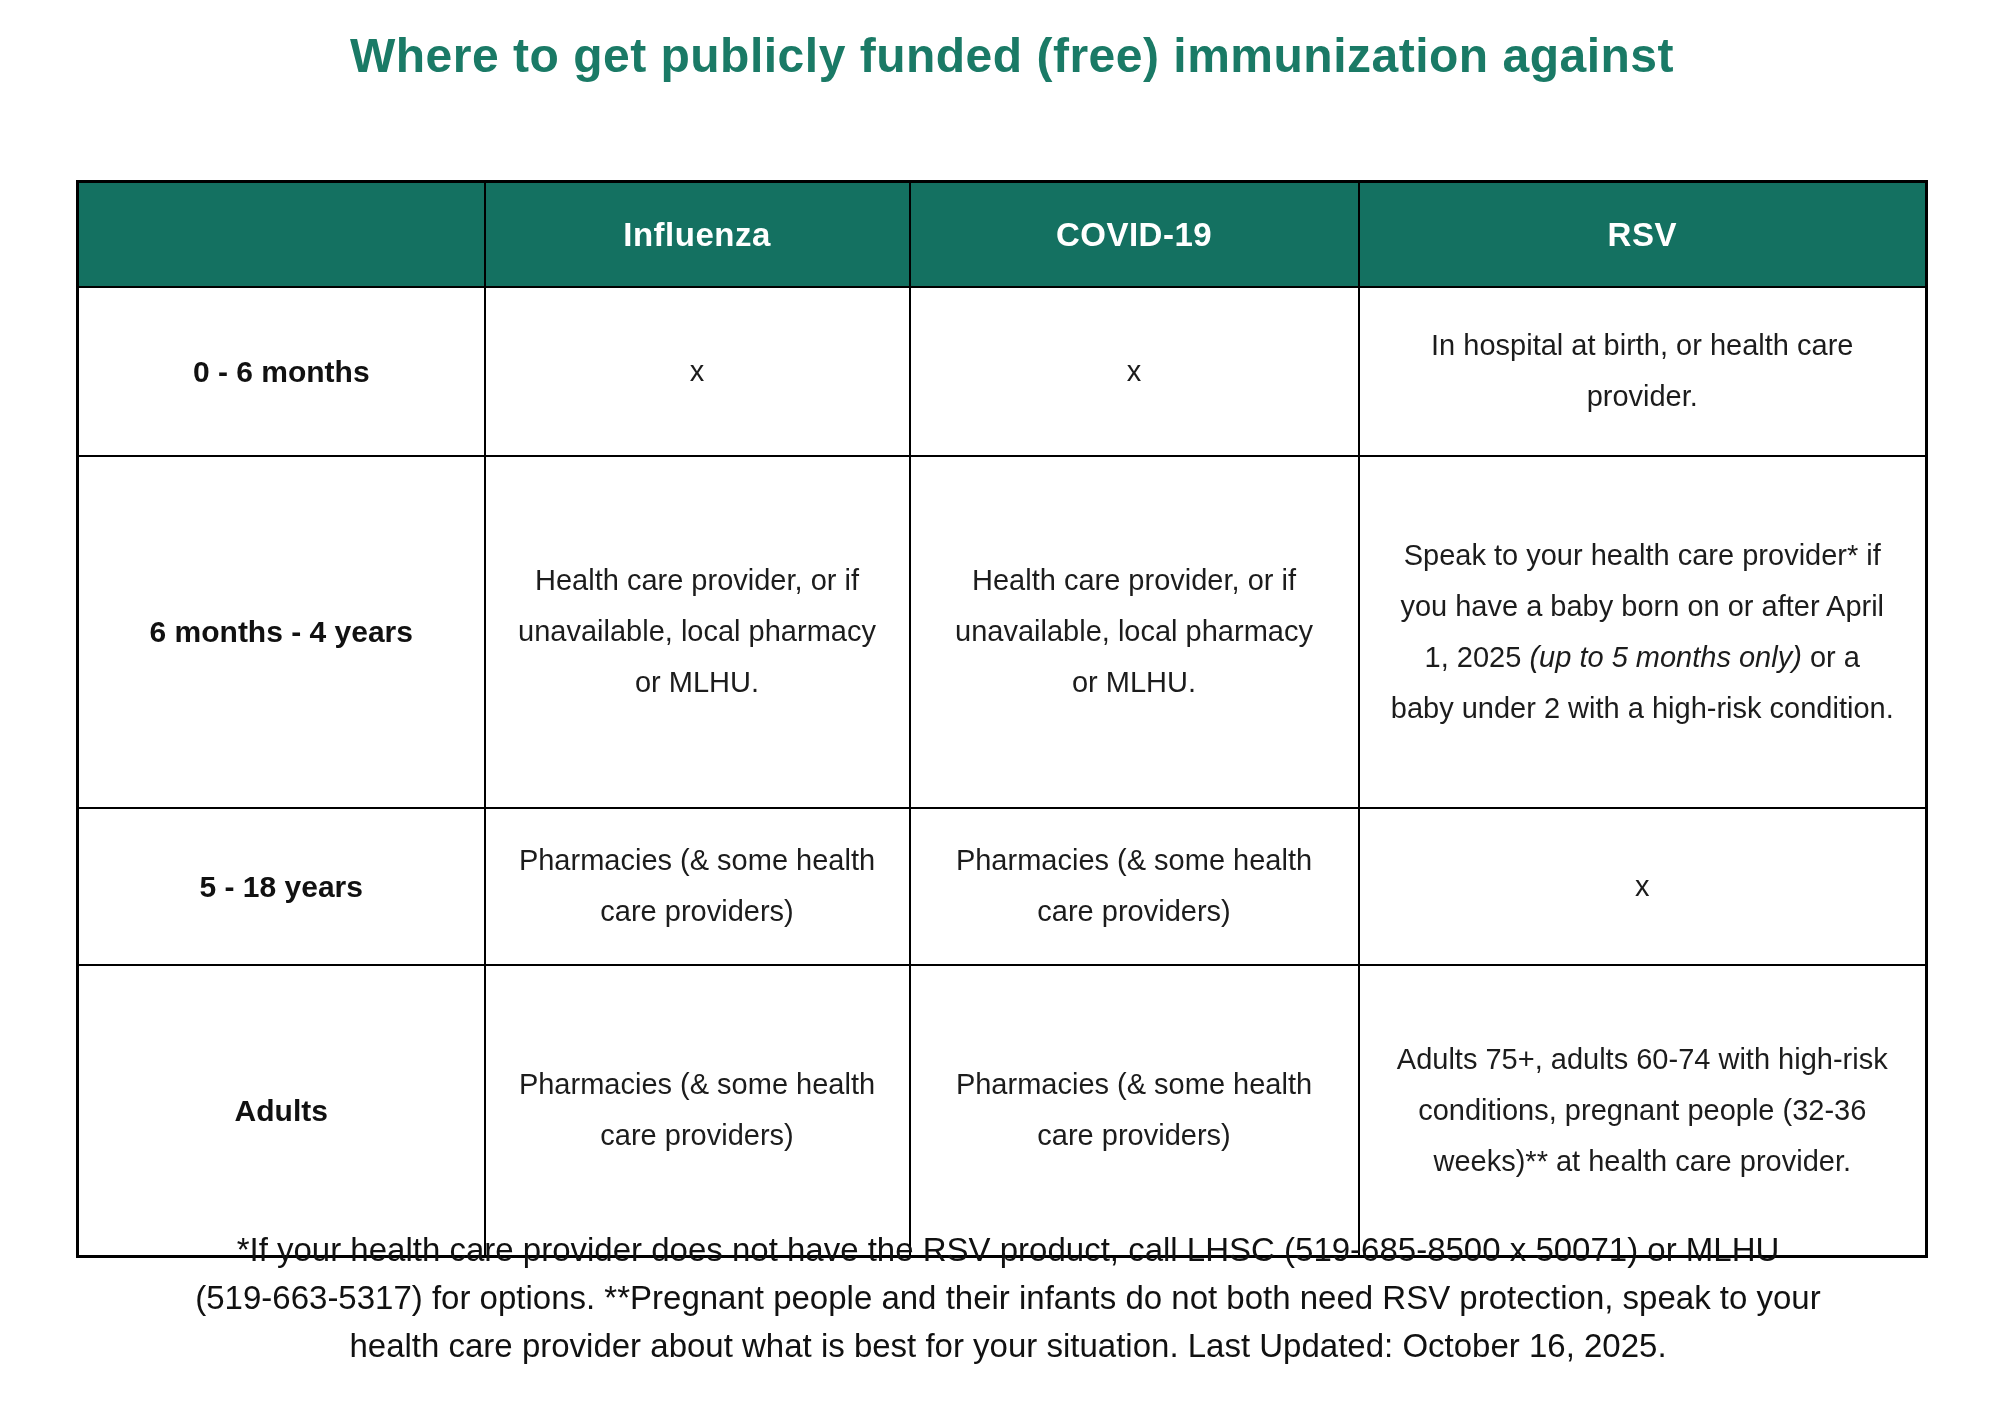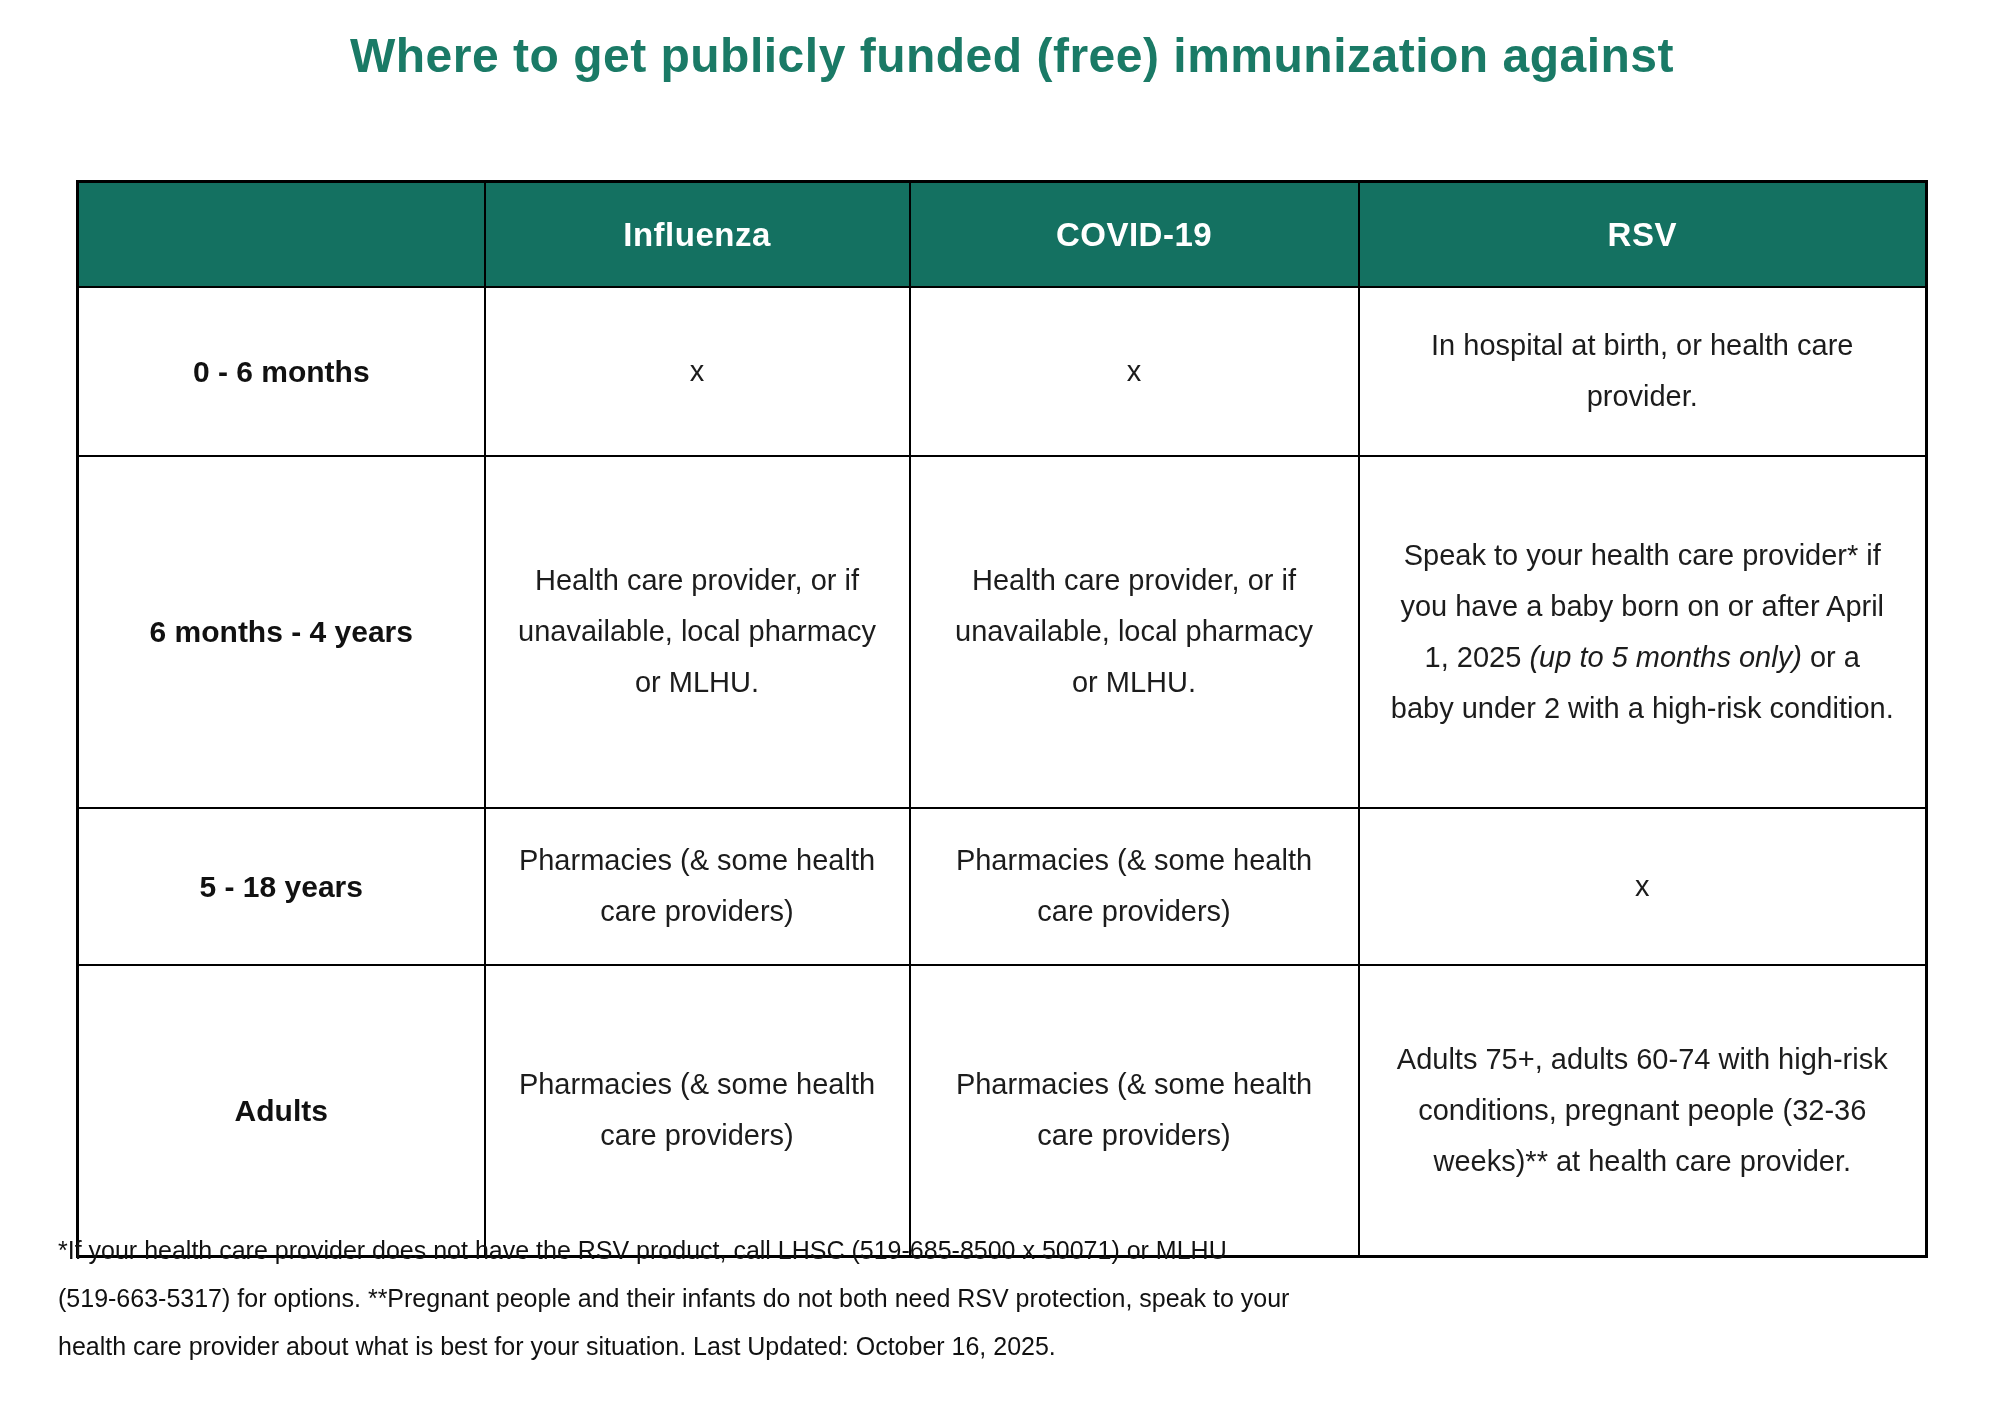--- a/index.html
+++ b/index.html
@@ -71,23 +71,24 @@
   table.immunization tbody tr.r1 { height: 169px; }
   table.immunization tbody tr.r2 { height: 352px; }
   table.immunization tbody tr.r3 { height: 157px; }
   table.immunization tbody tr.r4 { height: 292px; }
   .italic { font-style: italic; }
   .footnote {
     position: absolute;
     left: 58px;
     top: 1226px;
     width: 1900px;
-    font-size: 25px;
+    font-size: 33px;
     line-height: 48px;
     color: #111111;
+    text-align: center;
   }
 </style>
 </head>
 <body>
 
 <div class="page-title">
   <div>Where to get publicly funded (free) immunization against</div>
 </div>
 
 <div class="tbl-wrap">

